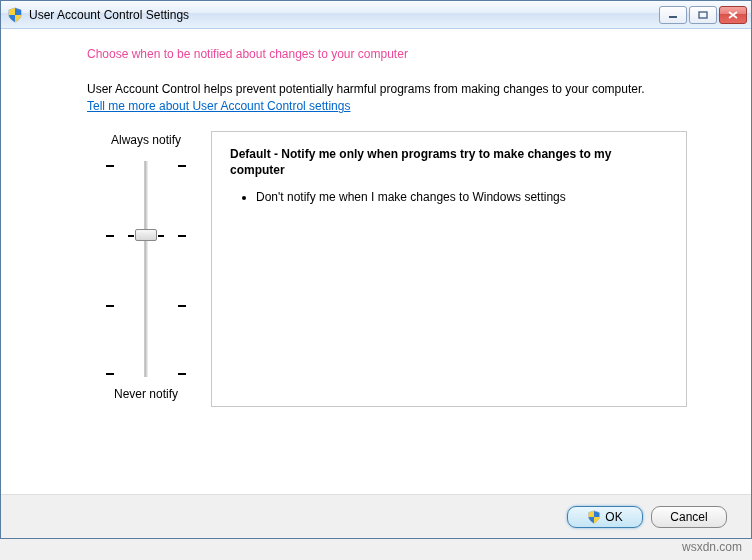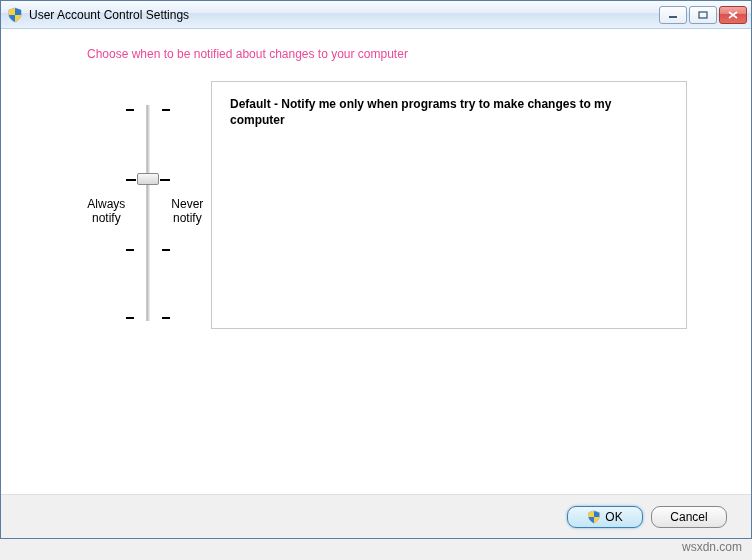--- a/index.html
+++ b/index.html
@@ -85,23 +85,22 @@
       cursor: pointer;
       font-size: 12px;
     }
     .main-row {
       display: flex;
       margin-top: 18px;
     }
     .slider-col {
       width: 118px;
       display: flex;
-      flex-direction: row;
-      align-items: center;
-      margin-top: 16px;
+      flex-direction: column;
+      align-items: center;
     }
     .slider-label-top, .slider-label-bottom {
       font-size: 12px;
       color: #000;
       margin-bottom: 6px;
       margin-top: 2px;
       text-align: center;
     }
     .slider-wrap {
       position: relative;
@@ -263,20 +262,22 @@
       <div class="win-btn close">
         <svg width="10" height="8">
             <path d="M1 1 L9 7 M9 1 L1 7" stroke="#fff" stroke-width="1.6"></path>
           </svg>
       </div>
     </div>
   </div>
 
   <div class="content-area">
     <div class="heading">Choose when to be notified about changes to your computer</div>
+    <div class="intro">User Account Control helps prevent potentially harmful programs from making changes to your computer.</div>
+    <span class="link">Tell me more about User Account Control settings</span>
 
     <div class="main-row">
       <div class="slider-col">
         <div class="slider-label-top">Always notify</div>
         <div class="slider-wrap">
           <div class="slider-track"></div>
           <div class="tick" style="top:10px">
               <span></span>
               <span></span>
             </div>
@@ -292,20 +293,23 @@
               <span></span>
               <span></span>
             </div>
           <div class="slider-thumb" style="top:80px"></div>
         </div>
         <div class="slider-label-bottom">Never notify</div>
       </div>
 
       <div class="desc-box">
         <div class="desc-title">Default - Notify me only when programs try to make changes to my computer</div>
+        <ul class="desc-list">
+          <li>Don't notify me when I make changes to Windows settings</li>
+        </ul>
       </div>
     </div>
   </div>
 
   <div class="button-bar">
     <div class="dlg-btn primary">
       <svg class="shield-mini" viewBox="0 0 16 16">
         <path d="M8 1 L14 3 V8 C14 12 8 15 8 15 C8 15 2 12 2 8 V3 Z" fill="#fff" stroke="#666" stroke-width="0.5"></path>
         <path d="M8 1 L14 3 V8 L8 8 Z" fill="#2e7cd6"></path>
         <path d="M8 1 L2 3 V8 L8 8 Z" fill="#f7d23e"></path>

